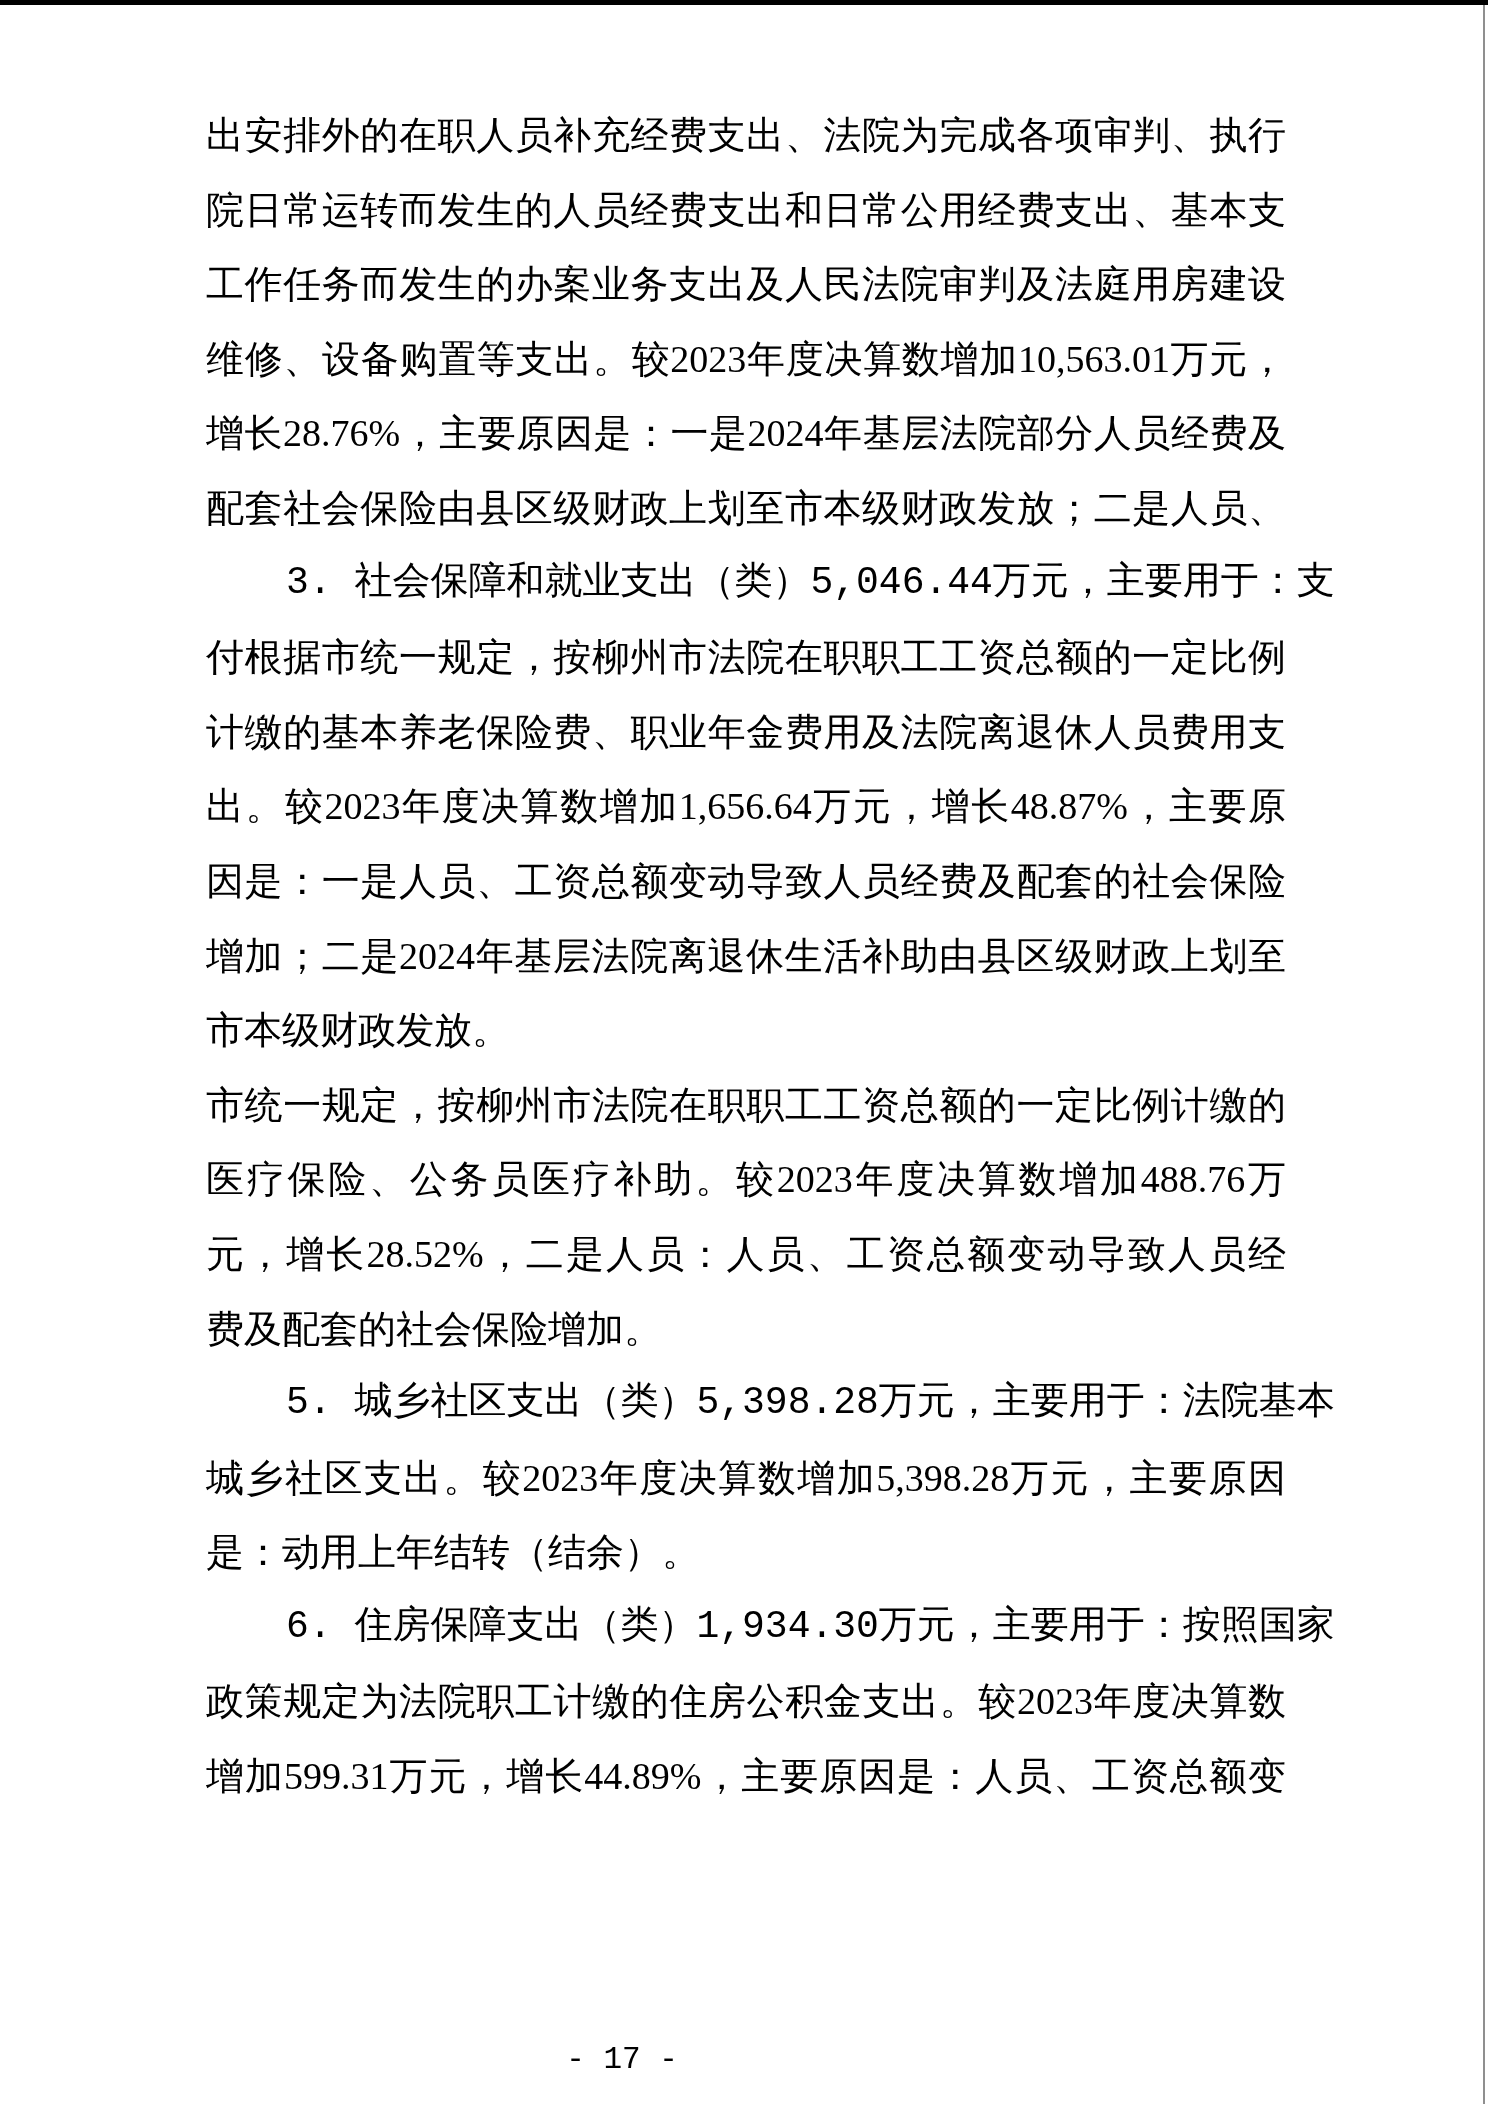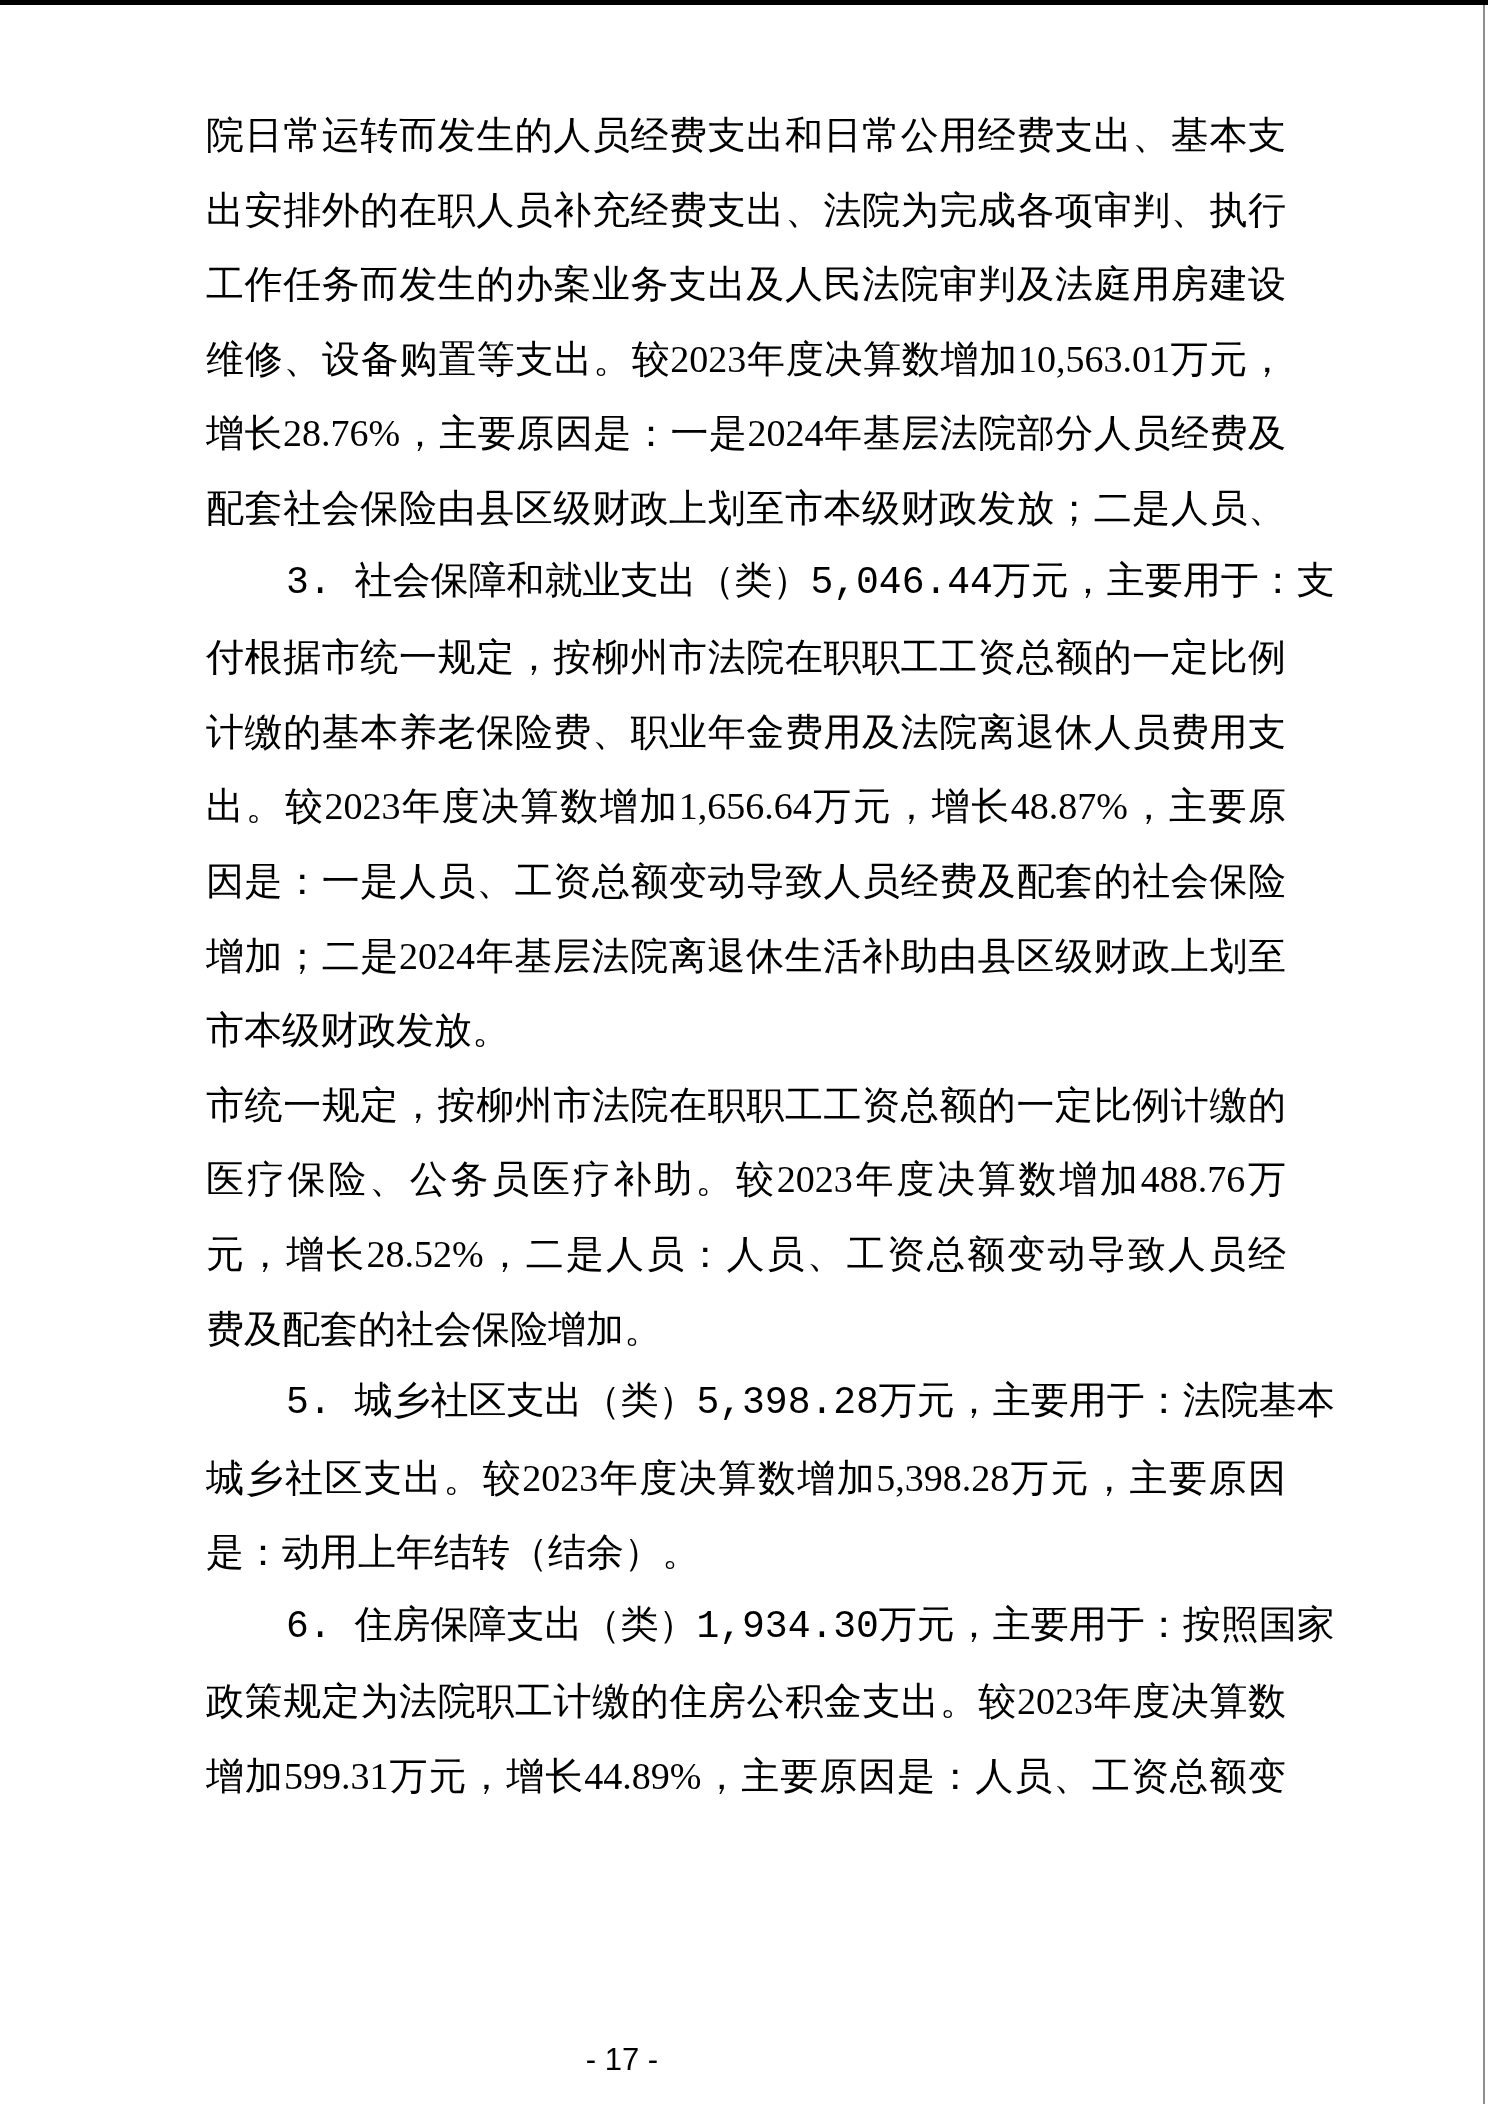--- a/index.html
+++ b/index.html
@@ -56,33 +56,33 @@
     text-align-last: left;
   }
   .page-number {
     position: absolute;
     top: 2040px;
     left: 0;
     width: 1244px;
     text-align: center;
     font-size: 31px;
     line-height: 40px;
-    font-family: Liberation Sans, sans-serif;
+    font-family: Liberation Mono, monospace;
     color: #000000;
   }
 </style>
 </head>
 <body>
 
 <div class="page">
   <div class="top-edge-bar"></div>
   <div class="right-edge-line"></div>
   <div class="text-block">
+      <div class="line">出安排外的在职人员补充经费支出、法院为完成各项审判、执行</div>
       <div class="line">院日常运转而发生的人员经费支出和日常公用经费支出、基本支</div>
-      <div class="line">出安排外的在职人员补充经费支出、法院为完成各项审判、执行</div>
       <div class="line">工作任务而发生的办案业务支出及人民法院审判及法庭用房建设</div>
       <div class="line">维修、设备购置等支出。较2023年度决算数增加10,563.01万元，</div>
       <div class="line">增长28.76%，主要原因是：一是2024年基层法院部分人员经费及</div>
       <div class="line">配套社会保险由县区级财政上划至市本级财政发放；二是人员、</div>
       <div class="line indent">3. 社会保障和就业支出（类）5,046.44万元，主要用于：支</div>
       <div class="line">付根据市统一规定，按柳州市法院在职职工工资总额的一定比例</div>
       <div class="line">计缴的基本养老保险费、职业年金费用及法院离退休人员费用支</div>
       <div class="line">出。较2023年度决算数增加1,656.64万元，增长48.87%，主要原</div>
       <div class="line">因是：一是人员、工资总额变动导致人员经费及配套的社会保险</div>
       <div class="line">增加；二是2024年基层法院离退休生活补助由县区级财政上划至</div>

